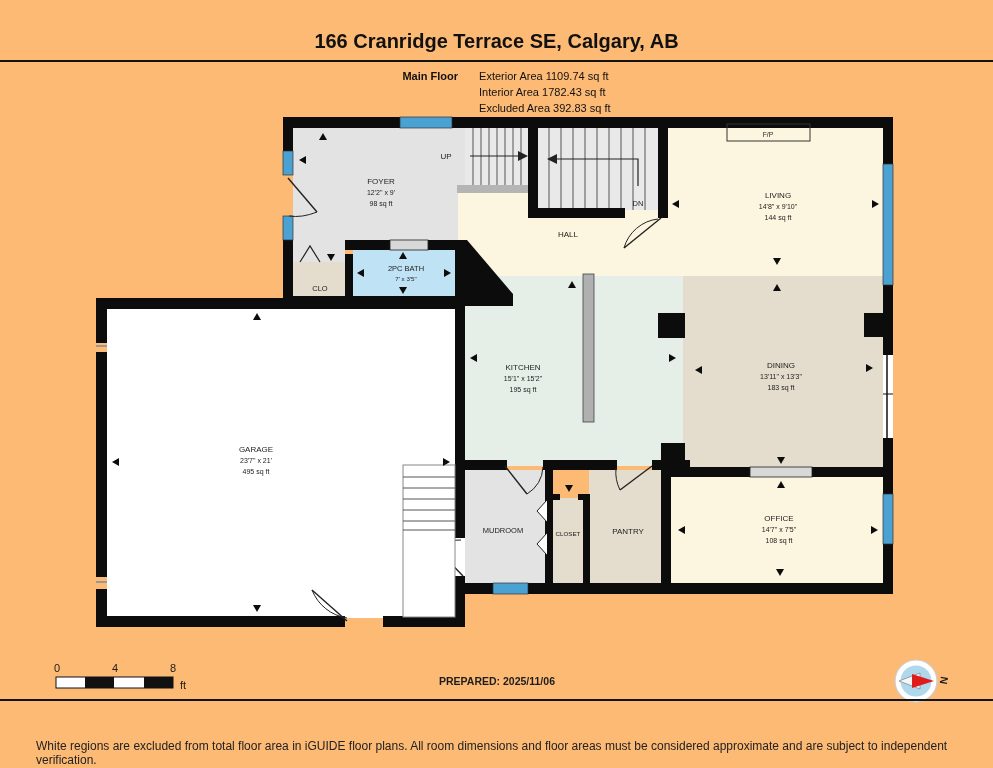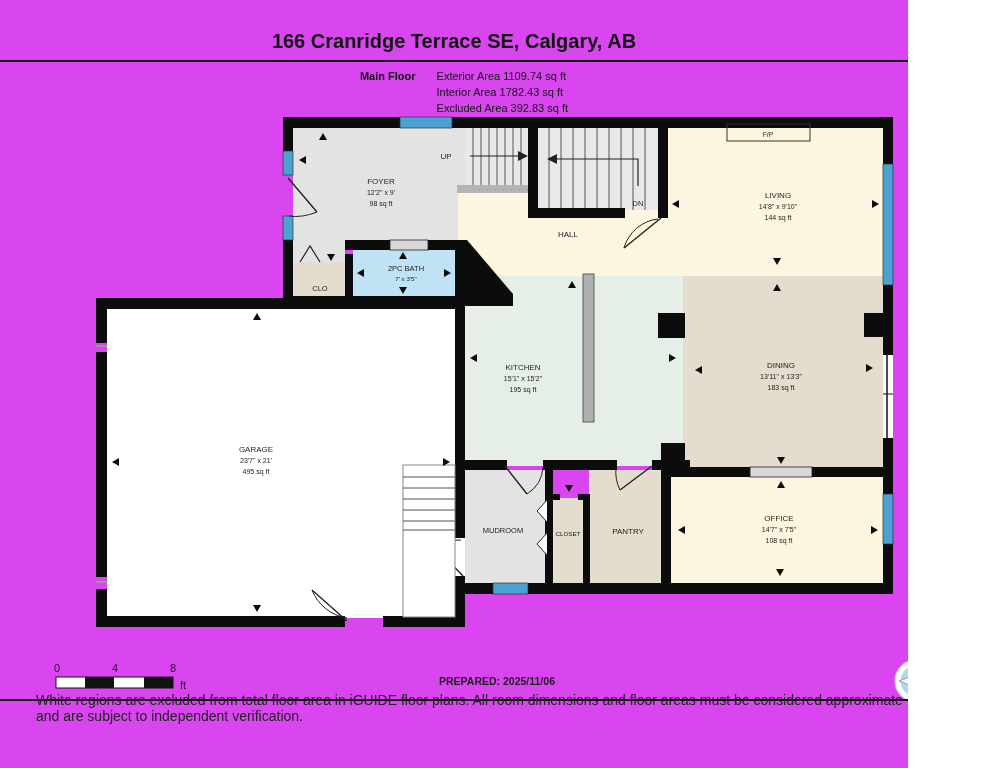--- a/index.html
+++ b/index.html
@@ -1,27 +1,27 @@
 <!DOCTYPE html>
 <html><head>
 <meta charset="utf-8">
 <style>
   html,body{margin:0;padding:0;background:#ffffff;}
-  .page{position:relative;width:908px;height:768px;background:#d946ef;overflow:hidden;
+  .page{position:relative;width:993px;height:768px;background:#fdba74;overflow:hidden;
         font-family:"Liberation Sans",sans-serif;color:#111;}
   .title{position:absolute;top:30px;left:0;width:100%;text-align:center;
          font-size:20px;font-weight:bold;}
   .rule{position:absolute;left:0;width:993px;background:#131313;}
   .rule1{top:60px;height:2px;}
   .rule2{top:699px;height:2px;}
   .areas{position:absolute;top:68px;left:0;width:100%;display:flex;
          justify-content:center;font-size:11px;transform:translateX(10px);}
   .areas .floor-label{font-weight:bold;line-height:16px;margin-right:9px;}
   .area-lines div{line-height:16px;padding-left:12px;}
-  .disclaimer{position:absolute;top:692px;left:36px;font-size:14px;color:#222;}
+  .disclaimer{position:absolute;top:739px;left:36px;font-size:12px;color:#222;}
   svg{position:absolute;top:0;left:0;}
   svg text{font-family:"Liberation Sans",sans-serif;fill:#1c1c1c;}
   .room-name{font-size:8px;}
   .room-dims{font-size:7px;}
   .tiny{font-size:6.2px;}
   .wall{fill:#0c0c0c;}
   .marker{fill:#0c0c0c;}
   .door-arc{fill:none;stroke:#222;stroke-width:1;}
   .door-leaf{stroke:#222;stroke-width:1.4;}
   .tread{stroke:#555;stroke-width:1;}

